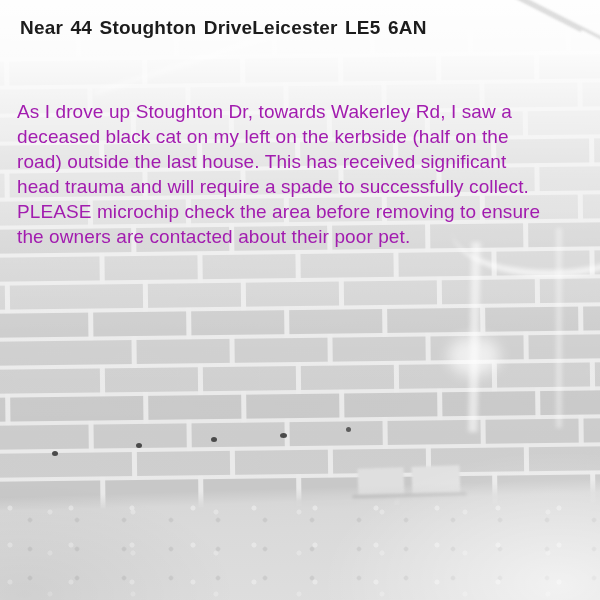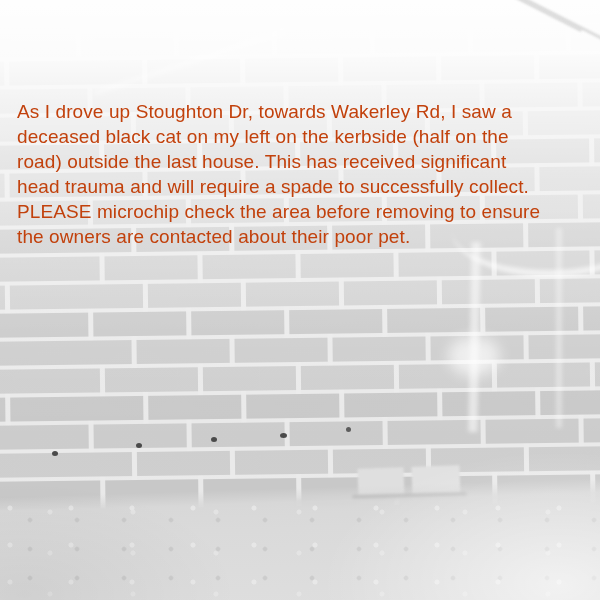--- a/index.html
+++ b/index.html
@@ -114,21 +114,21 @@
   .streak-tr-2 { left: 502px; top: 14px; width: 110px; }
 
   
   .report-title {
     position: absolute; left: 20px; top: 17px; z-index: 10;
     font-size: 19px; font-weight: bold; line-height: 1.2;
     color: #1c1c1c; letter-spacing: 0.2px; word-spacing: 2px;
   }
   .report-description {
     position: absolute; left: 17px; top: 99px; width: 576px; z-index: 10;
-    font-size: 19px; line-height: 25px; color: #c2410c;
+    font-size: 19px; line-height: 25px; color: #a21caf;
     letter-spacing: 0.1px; white-space: pre-line;
   }
 </style>
 </head>
 <body>
 
 <div id="screen">
 
   <div class="wall">
       <div class="brick-row" style="top: 40px; background-position: 0px 0px; background-color: rgba(255, 255, 255, 0.05);"></div>
@@ -167,20 +167,21 @@
 
   <div class="fade-top"></div>
 
   <div class="pavement"></div>
   <div class="gravel"></div>
   <div class="corner-light"></div>
   <div class="corner-dark"></div>
   <div class="streak-tr streak-tr-1"></div>
   <div class="streak-tr streak-tr-2"></div>
 
+  <div class="report-title">Near 44 Stoughton DriveLeicester LE5 6AN</div>
 
   <div class="report-description">As I drove up Stoughton Dr, towards Wakerley Rd, I saw a
 deceased black cat on my left on the kerbside (half on the
 road) outside the last house. This has received significant
 head trauma and will require a spade to successfully collect.
 PLEASE microchip check the area before removing to ensure
 the owners are contacted about their poor pet.</div>
 </div>
 
 </body></html>

